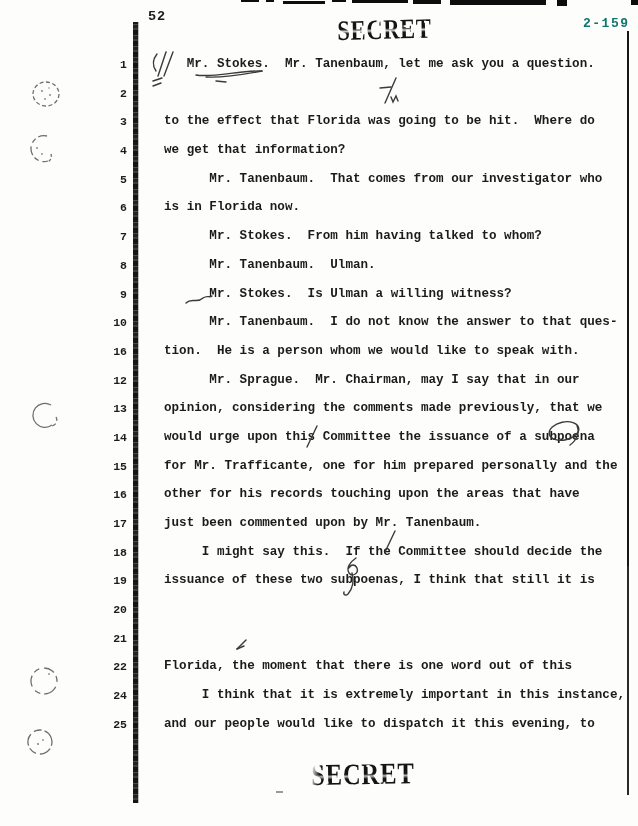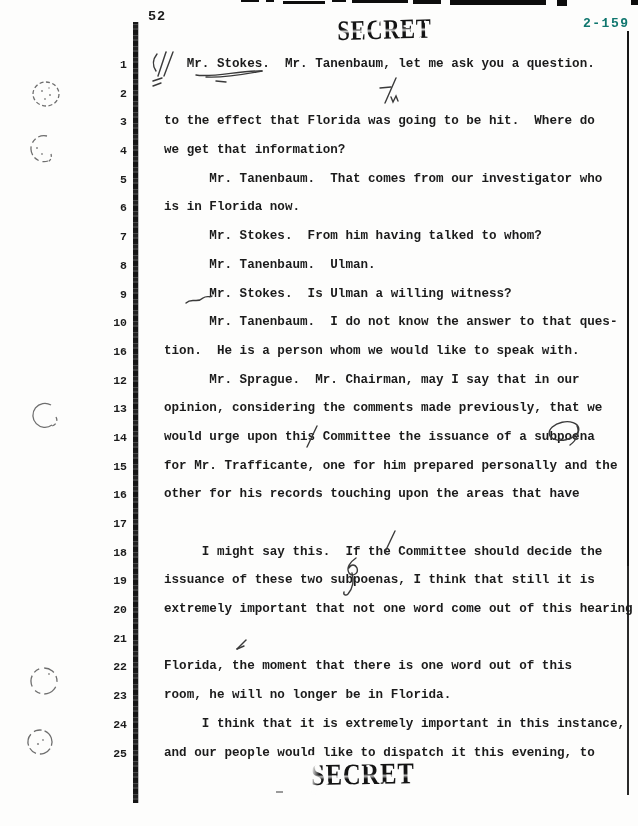--- a/index.html
+++ b/index.html
@@ -181,43 +181,39 @@
       <div class="row">
       <span class="num">15</span>
       <span class="txt">for Mr. Trafficante, one for him prepared personally and the</span>
     </div>
       <div class="row">
       <span class="num">16</span>
       <span class="txt">other for his records touching upon the areas that have</span>
     </div>
       <div class="row">
       <span class="num">17</span>
+      <span class="txt">just been commented upon by Mr. Tanenbaum.</span>
     </div>
       <div class="row">
       <span class="num">18</span>
       <span class="txt">     I might say this.  If the Committee should decide the</span>
     </div>
       <div class="row">
       <span class="num">19</span>
       <span class="txt">issuance of these two subpoenas, I think that still it is</span>
     </div>
       <div class="row">
       <span class="num">20</span>
-      <span class="txt">extremely important that not one word come out of this hearing</span>
     </div>
       <div class="row">
       <span class="num">21</span>
     </div>
       <div class="row">
       <span class="num">22</span>
       <span class="txt">Florida, the moment that there is one word out of this</span>
-    </div>
-      <div class="row">
-      <span class="num">23</span>
-      <span class="txt">room, he will no longer be in Florida.</span>
     </div>
       <div class="row">
       <span class="num">24</span>
       <span class="txt">     I think that it is extremely important in this instance,</span>
     </div>
       <div class="row">
       <span class="num">25</span>
       <span class="txt">and our people would like to dispatch it this evening, to</span>
     </div>
     </div>

